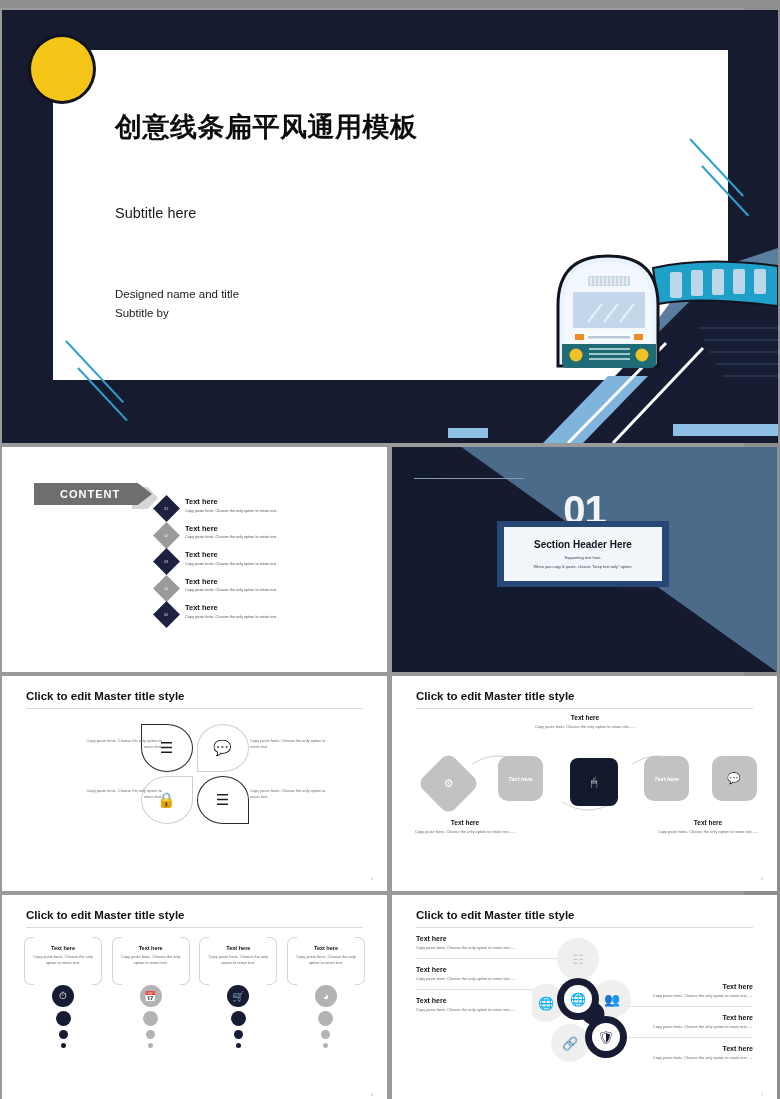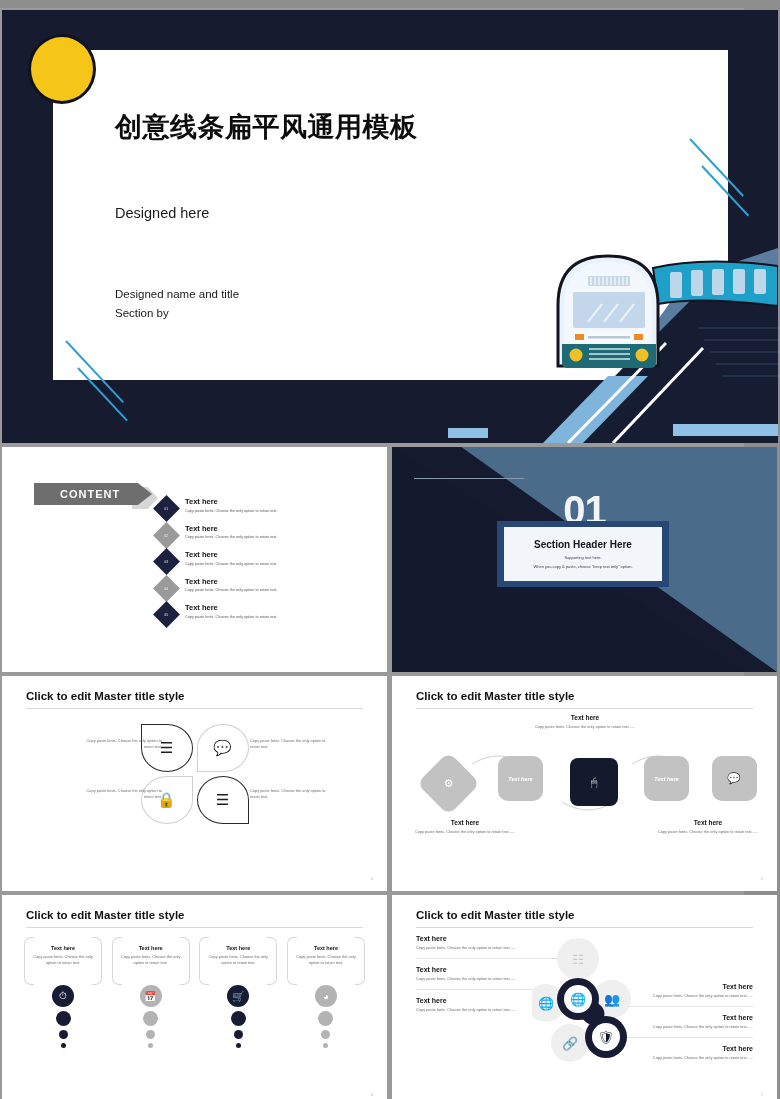--- a/index.html
+++ b/index.html
@@ -288,24 +288,24 @@
       <rect x="0" y="180" width="40" height="10" fill="#8fc0e6"></rect>
     </svg>
 
     <div class="t-yellow"></div>
     <div class="t-line t-l1"></div>
     <div class="t-line t-l2"></div>
     <div class="t-line t-l3"></div>
     <div class="t-line t-l4"></div>
 
     <div class="t-heading">创意线条扁平风通用模板</div>
-    <div class="t-sub">Designed here</div>
+    <div class="t-sub">Subtitle here</div>
     <div class="t-speaker">
       <div>Designed name and title</div>
-      <div>Section by</div>
+      <div>Subtitle by</div>
     </div>
   </div>
 
   <div class="row">
 
     <div class="sl sl-mid">
       <div class="ribbon-shadow"></div>
       <div class="ribbon">CONTENT</div>
 
       <div class="clist">

